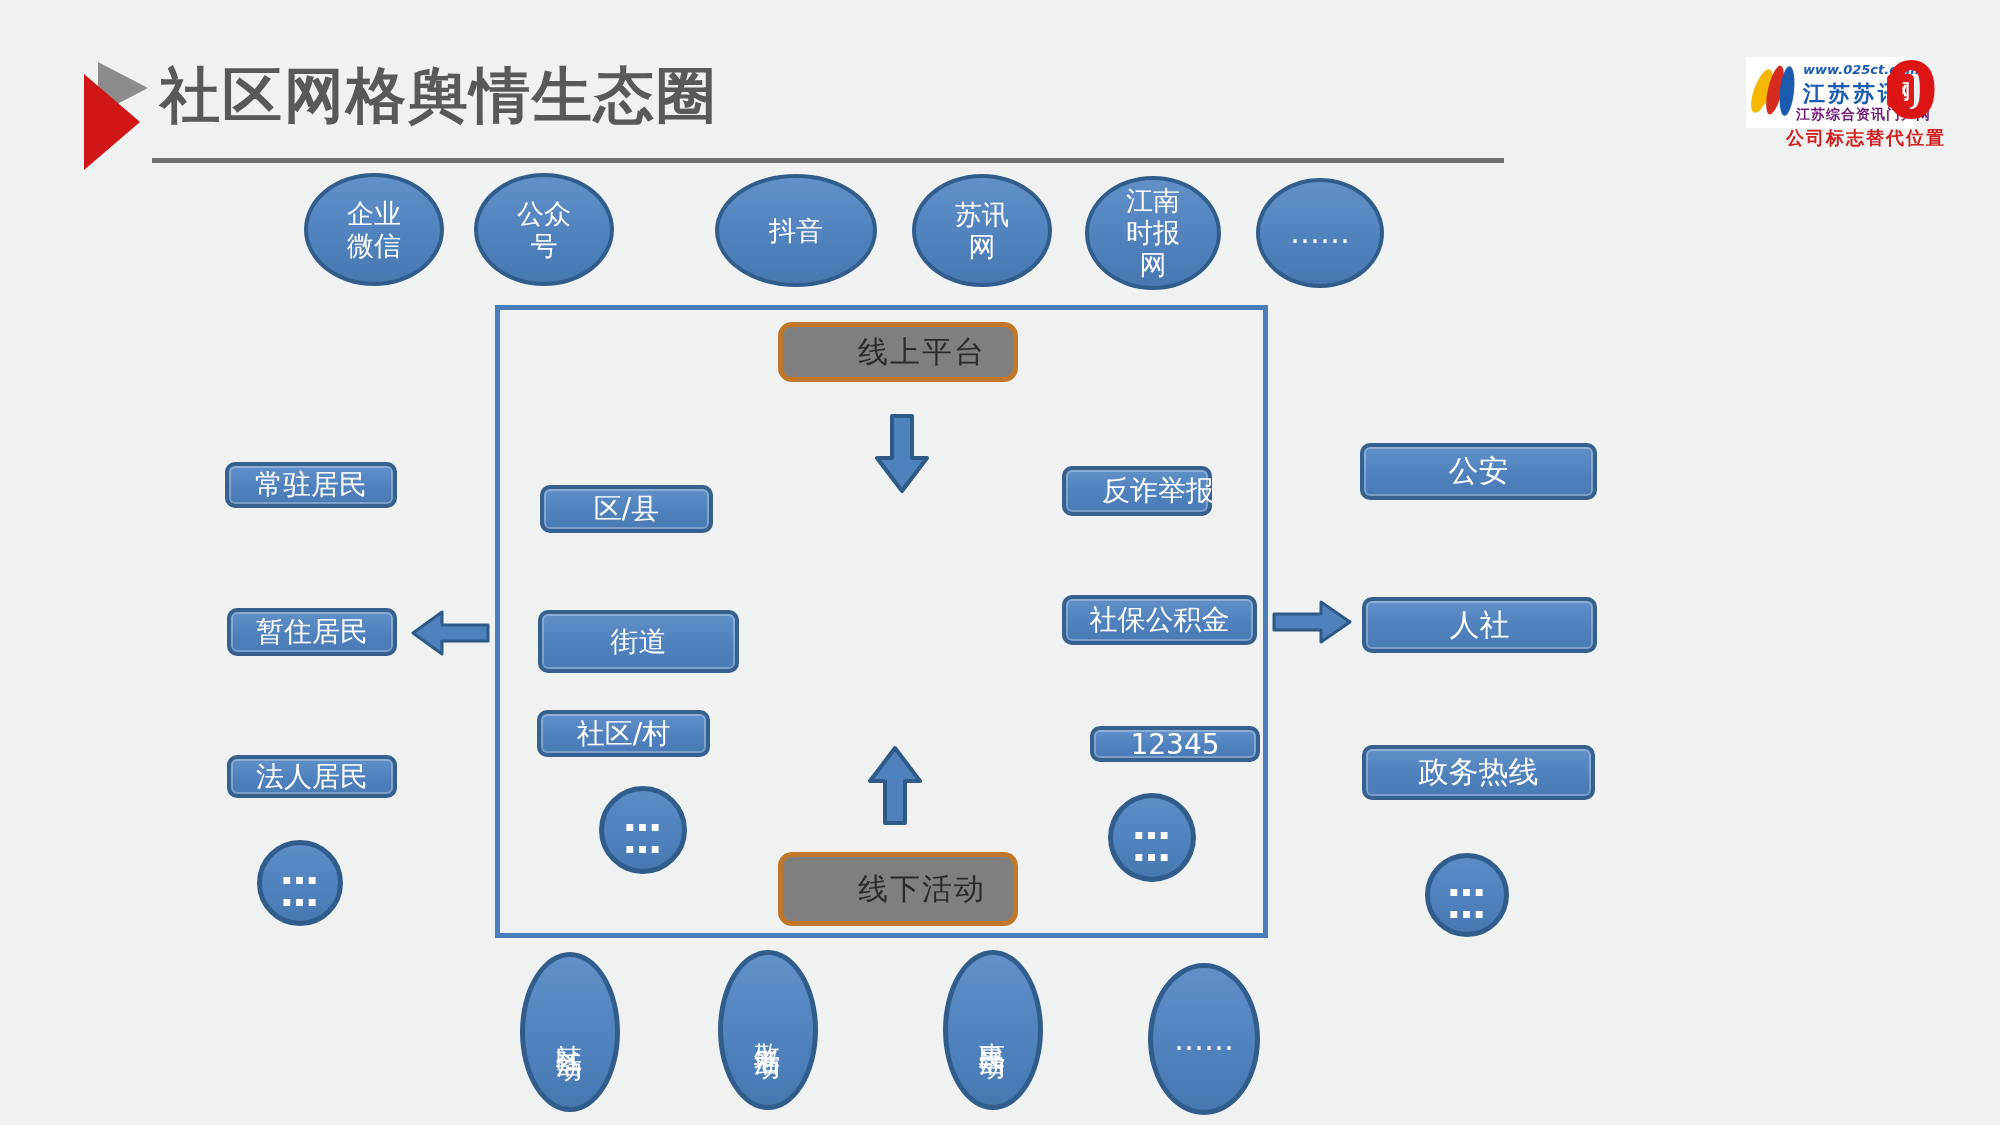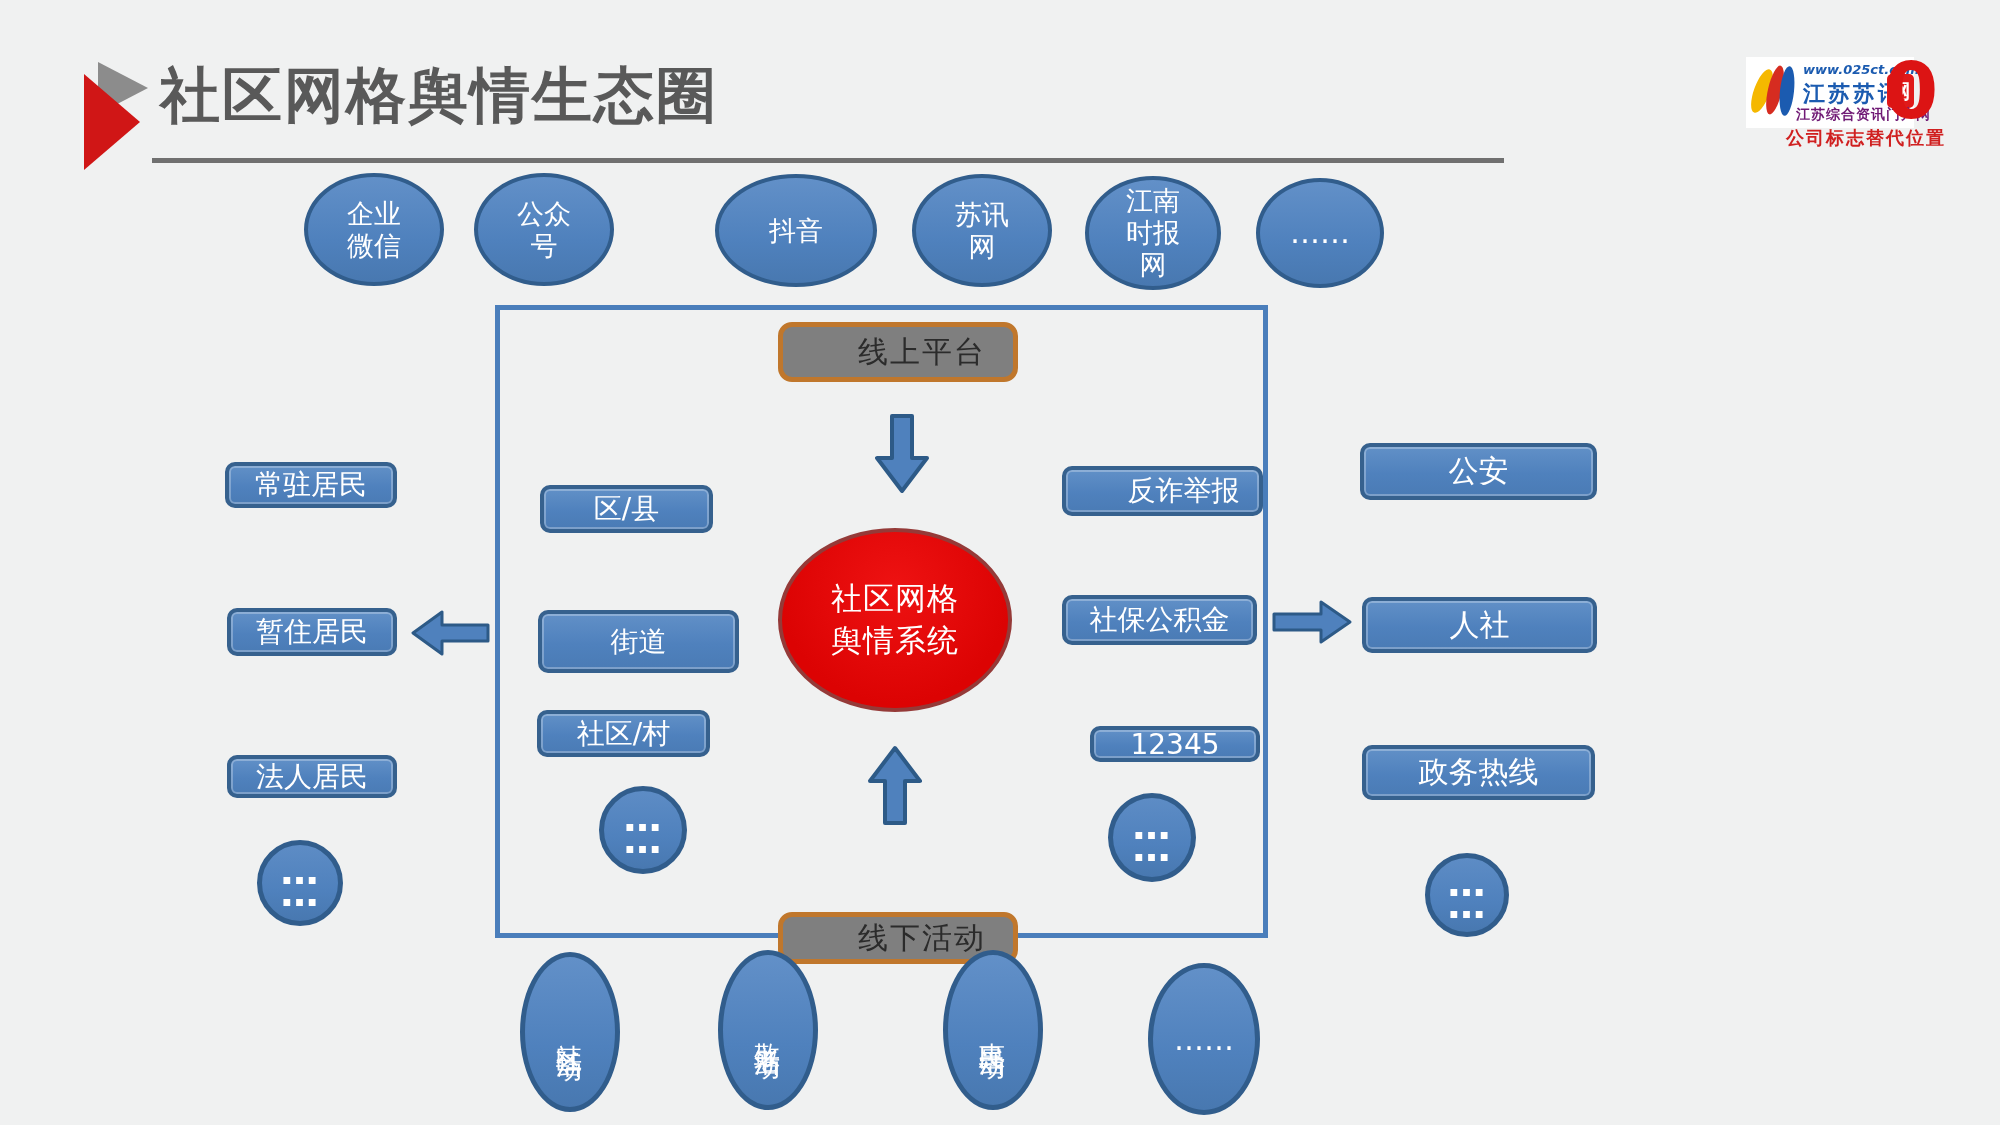--- a/index.html
+++ b/index.html
@@ -109,57 +109,53 @@
     </div>
   <div class="bell" style="left:1256px; top:178px; width:128px; height:110px; font-size:30px;">
     <span>……</span>
     </div>
 
   <div class="frame"></div>
 
   <div class="grayb" style="left:778px; top:322px; width:240px; height:60px;">
     <span>线上平台</span>
     </div>
-  <div class="grayb" style="left:778px; top:912px; width:240px; height:52px;">
+  <div class="grayb" style="left:778px; top:852px; width:240px; height:74px;">
     <span>线下活动</span>
     </div>
 
   <svg class="arr" style="left:875px; top:414px;" width="54" height="80" viewBox="0 0 54 80">
     <polygon points="17,2 37,2 37,44 52,44 27,77 2,44 17,44" fill="#4f81bd" stroke="#2d5a87" stroke-width="4" stroke-linejoin="round"></polygon>
   </svg>
   <svg class="arr" style="left:868px; top:745px;" width="54" height="80" viewBox="0 0 54 80">
     <polygon points="17,78 17,36 2,36 27,3 52,36 37,36 37,78" fill="#4f81bd" stroke="#2d5a87" stroke-width="4" stroke-linejoin="round"></polygon>
   </svg>
   <svg class="arr" style="left:410px; top:610px;" width="80" height="46" viewBox="0 0 80 46">
     <polygon points="78,15 78,31 32,31 32,44 3,23 32,2 32,15" fill="#4f81bd" stroke="#2d5a87" stroke-width="3" stroke-linejoin="round"></polygon>
   </svg>
   <svg class="arr" style="left:1271px; top:600px;" width="82" height="44" viewBox="0 0 82 44">
     <polygon points="3,14 3,30 50,30 50,42 79,22 50,2 50,14" fill="#4f81bd" stroke="#2d5a87" stroke-width="3" stroke-linejoin="round"></polygon>
   </svg>
 
-  <div class="redell" style="left:778px; top:528px; width:234px; height:184px;">
-    <span>社区网格</span>
-    <span>舆情系统</span>
-  </div>
 
   <div class="bbox" style="left:540px; top:485px; width:173px; height:48px;">
     <span>区/县</span>
     </div>
   <div class="bbox" style="left:538px; top:610px; width:201px; height:63px;">
     <span>街道</span>
     </div>
   <div class="bbox" style="left:537px; top:710px; width:173px; height:47px;">
     <span>社区/村</span>
     </div>
   <div class="dotcirc" style="left:599px; top:786px; width:88px; height:88px;">
     <span>…</span>
     <span>…</span>
   </div>
 
-  <div class="bbox" style="left:1062px; top:466px; width:201px; height:50px;padding-left:42px;">
+  <div class="bbox" style="left:1062px; top:466px; width:150px; height:50px;padding-left:42px;">
     <span>反诈举报</span>
     </div>
   <div class="bbox" style="left:1062px; top:595px; width:195px; height:50px;">
     <span>社保公积金</span>
     </div>
   <div class="bbox" style="left:1062px; top:726px; width:170px; height:36px;margin-left:28px;">
     <span>12345</span>
     </div>
   <div class="dotcirc" style="left:1108px; top:793px; width:88px; height:89px;">
     <span>…</span>

